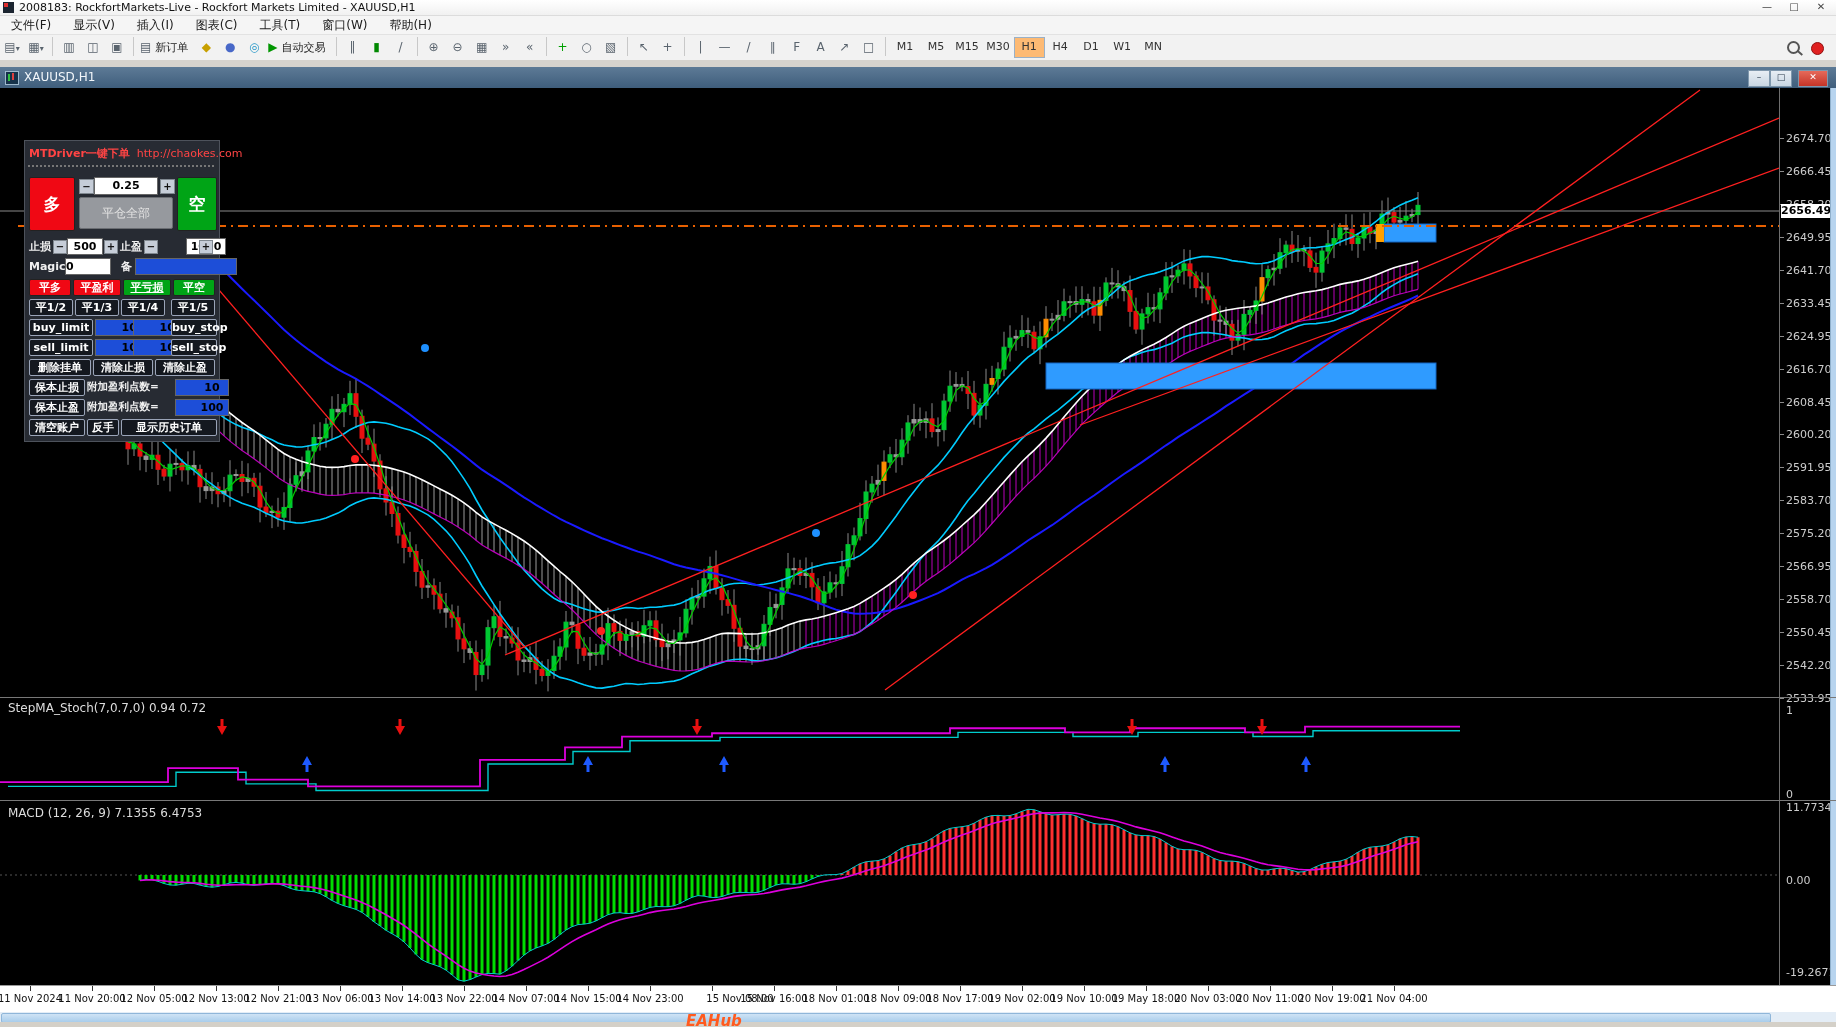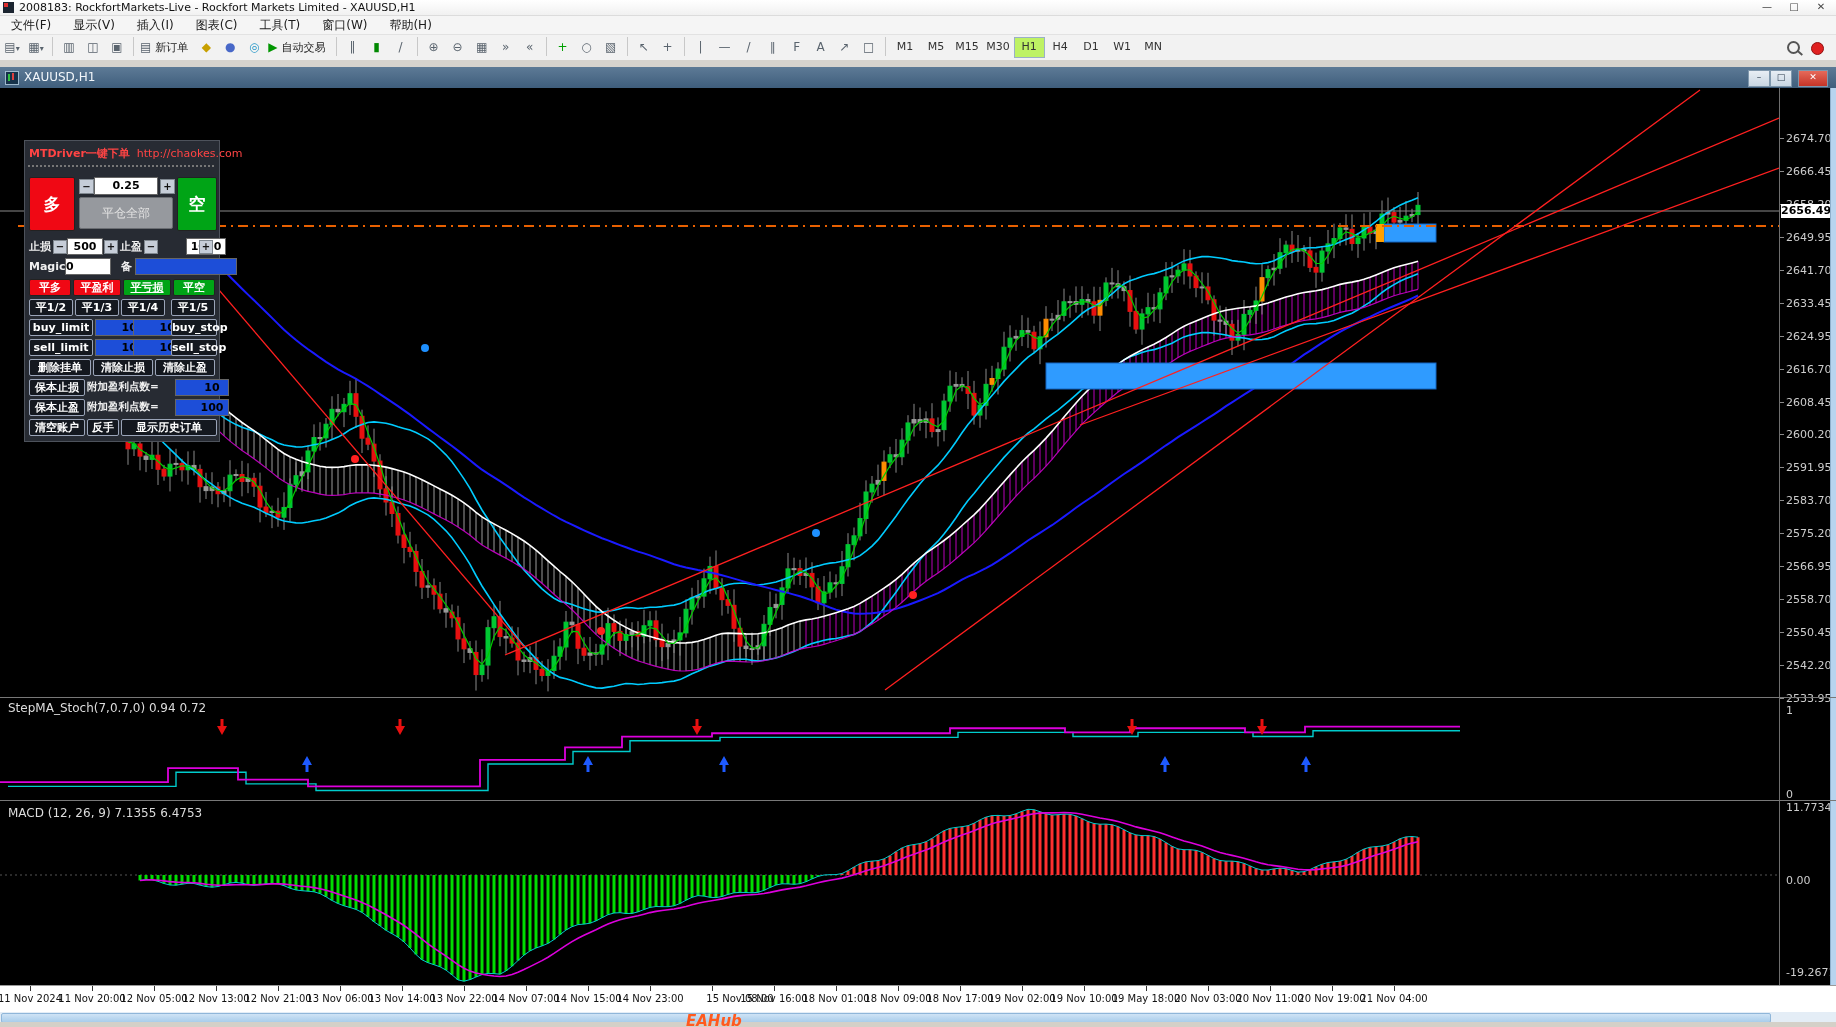--- a/index.html
+++ b/index.html
@@ -16,21 +16,21 @@
   #menubar{left:0;top:16px;width:1836px;height:18px;background:#f5f5f5;border-bottom:1px solid #e2e2e2;}
   .menu-item{display:inline-block;padding:0 11px;line-height:18px;color:#1a1a1a;font-size:12px;}
   #toolbar{left:0;top:35px;width:1836px;height:25px;background:#f2f2f2;border-bottom:1px solid #cfcfcf;}
   .tb{display:inline-block;vertical-align:top;margin:2px 1px;height:19px;min-width:20px;text-align:center;
       line-height:19px;color:#5a646e;font-size:12px;border:1px solid transparent;border-radius:2px;background:transparent;}
   .tb .gl{pointer-events:none;}
   .tb-label{color:#222;font-size:11px;padding:0 4px;}
   .tb-sep{display:inline-block;vertical-align:top;width:1px;height:19px;margin:2px 4px;background:#c8c8c8;}
   .tf{display:inline-block;vertical-align:top;margin:2px 0;width:31px;height:19px;text-align:center;line-height:19px;
       color:#333;font-size:11px;}
-  .tf.active{background:#bef264;border:1px solid #9ab0c6;line-height:17px;width:29px;}
+  .tf.active{background:#fdba74;border:1px solid #9ab0c6;line-height:17px;width:29px;}
   #tb-search{right:36px;top:6px;width:9px;height:9px;border:2px solid #555;border-radius:50%;}
   #tb-search:after{content:"";position:absolute;left:8px;top:9px;width:6px;height:2px;background:#555;transform:rotate(40deg);}
   #tb-record{right:12px;top:7px;width:11px;height:11px;border-radius:50%;background:#e02020;border:1px solid #901010;}
   #gapstrip{left:0;top:60px;width:1836px;height:7px;background:#d6d3ce;}
   
   #mdibar{left:0;top:67px;width:1836px;height:21px;background:linear-gradient(#5d7a96,#3f5e7c);color:#fff;}
   #mdi-icon{left:5px;top:4px;width:12px;height:12px;background:#16324a;border:1px solid #9db8cc;}
   #mdi-icon:after{content:"";position:absolute;left:2px;top:2px;width:2px;height:7px;background:#30c040;box-shadow:4px -1px 0 #e04040;}
   #mdi-title{left:24px;top:0;line-height:21px;font-size:12px;color:#f2f6fa;}
   .mdibtn{top:3px;width:20px;height:15px;background:linear-gradient(#e8eef4,#c9d6e2);border:1px solid #7f97ac;

